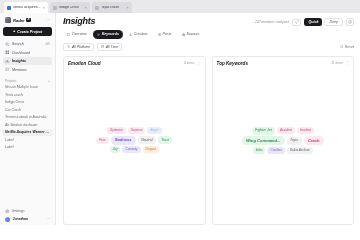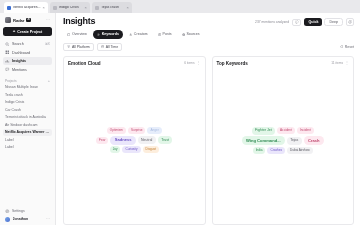--- a/index.html
+++ b/index.html
@@ -26,21 +26,21 @@
   .tab-fav { width: 4px; height: 4px; border-radius: 1px; background: #4a7fd4; flex:0 0 4px; }
   .tab.active .tab-fav { background:#3b6fd4; }
   .tab-ttl {
     font-size: 3.6px; color: #40404a; white-space: nowrap;
     overflow: hidden; text-overflow: ellipsis; flex: 1 1 auto; line-height: 1;
   }
   .tab-x { font-size: 4px; color: #8a8a93; line-height: 1; flex:0 0 auto; }
   .tabstrip-pad { flex:1; }
 
   
-  .shell { flex: 1 1 auto; display: flex; background: #8b5cf6; min-height: 0; }
+  .shell { flex: 1 1 auto; display: flex; background: #8b5cf6; min-height: 0; font-style: italic; }
 
   
   .sidebar {
     width: 56px; flex: 0 0 56px; background: #fafafa;
     border-right: 1px solid #e8e8ea;
     display: flex; flex-direction: column; padding: 3px 3px 2px 3px;
   }
   .brand { display: flex; align-items: center; gap: 2px; padding: 1px 2px 3px 2px; }
   .brand-mark {
     width: 6px; height: 6px; border-radius: 1.5px;

